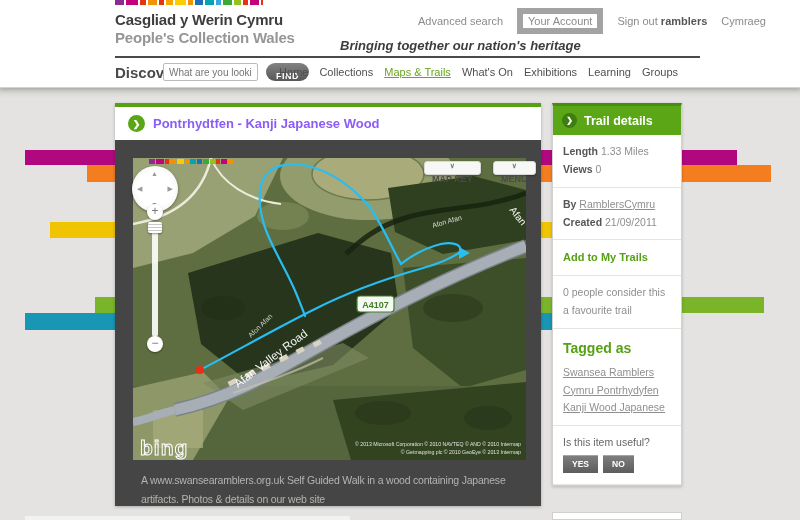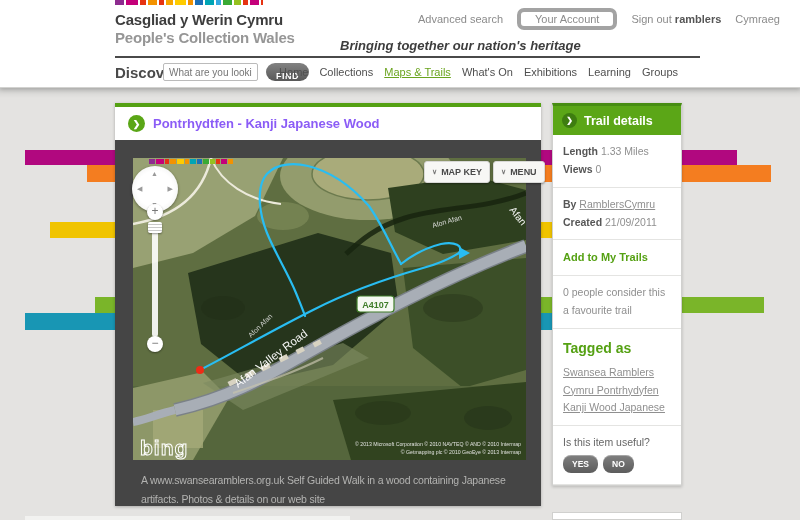--- a/index.html
+++ b/index.html
@@ -8,21 +8,21 @@
 
   
   #header { position:absolute; left:0; top:0; width:800px; height:88px; background:#ffffff; z-index:3;
             box-shadow:0 2px 4px rgba(0,0,0,.18); }
   #header-stripe { position:absolute; left:115px; top:0; width:148px; height:5px; overflow:hidden; white-space:nowrap; font-size:0; }
   #logo-welsh   { position:absolute; left:115px; top:11px; font-size:15px; font-weight:bold; color:#3d3d3d; letter-spacing:-0.2px; }
   #logo-english { position:absolute; left:115px; top:29px; font-size:15px; font-weight:bold; color:#969696; letter-spacing:-0.2px; }
   #top-links { position:absolute; left:418px; top:8px; display:flex; align-items:center; gap:14px;
                font-size:11px; color:#8b8b8b; white-space:nowrap; }
   #top-links a { color:#8b8b8b; text-decoration:none; cursor:pointer; }
-  #your-account-link { border:4px solid #a3a3a3; padding:1px 14px; border-radius:7px; }
+  #your-account-link { border:6px solid #a3a3a3; padding:1px 5px; border-radius:0; }
   #signout-user { font-weight:bold; color:#555; }
   #tagline { position:absolute; left:340px; top:38px; width:360px; text-align:left;
              font-size:13px; font-style:italic; font-weight:bold; color:#3d3d3d; }
   #header-rule { position:absolute; left:115px; top:56px; width:585px; height:0; border-top:2px solid #4a4a4a; }
 
   #discover-label { position:absolute; left:115px; top:64px; font-size:15px; font-weight:bold; color:#4a4a4a; }
   #search-input { position:absolute; left:163px; top:63px; width:95px; height:18px; border:1px solid #bbbbbb;
                   border-radius:2px; font-size:10px; color:#999; padding:0 5px; background:#fff; font-family:"Liberation Sans",sans-serif; }
   #find-button { position:absolute; left:266px; top:63px; height:18px; padding:8px 10px; border:none; border-radius:9px;
                  background:linear-gradient(#828282,#585858); color:#fff; font-size:9px; font-weight:bold;
@@ -68,42 +68,42 @@
   .cArrow.right { right:5px; top:19px; }
   #zoom-in  { position:absolute; left:32px; top:64px;  width:16px; height:16px; border-radius:50%; background:#fff;
               color:#777; font-size:12px; line-height:15px; text-align:center; z-index:5; cursor:pointer; box-shadow:0 1px 2px rgba(0,0,0,.4); }
   #zoom-track { position:absolute; left:37px; top:85px; width:6px; height:112px; background:rgba(255,255,255,.9);
                 border-radius:3px; z-index:5; cursor:pointer; }
   #zoom-handle { position:absolute; left:33px; top:82px; width:14px; height:11px; background:#fff; border-radius:2px;
                  z-index:6; cursor:grab; box-shadow:0 1px 2px rgba(0,0,0,.4);
                  background-image:repeating-linear-gradient(#fff 0 2px,#c9c9c9 2px 3px); }
   #zoom-out { position:absolute; left:32px; top:196px; width:16px; height:16px; border-radius:50%; background:#fff;
               color:#777; font-size:12px; line-height:14px; text-align:center; z-index:5; cursor:pointer; box-shadow:0 1px 2px rgba(0,0,0,.4); }
-  .map-btn { position:absolute; top:21px; height:22px; background:#f7f7f5; border:1px solid #d8d8d6; border-radius:3px;
+  .map-btn { position:absolute; top:21px; height:14px; background:#f7f7f5; border:1px solid #d8d8d6; border-radius:3px;
              font-size:9px; font-weight:bold; color:#4a4a4a; display:flex; align-items:center; gap:4px;
-             padding:0 7px; z-index:5; cursor:pointer; box-shadow:0 1px 2px rgba(0,0,0,.35); white-space:nowrap; }
+             padding:0 7px; z-index:5; cursor:pointer; box-shadow:0 1px 2px rgba(0,0,0,.35); white-space:nowrap;flex-direction:column; }
   #map-key-button { left:309px; }
   #menu-button { left:378px; }
   .chev { font-size:7px; color:#777; }
   #map-caption { position:absolute; left:26px; top:331px; width:392px; font-size:10.5px; color:#b3b3b1;
                  line-height:1.85; letter-spacing:-0.2px; }
 
   
   #sidebar { position:absolute; left:552px; top:103px; width:130px; z-index:2; background:#fff;
              border:1px solid #d0d0ce; border-top:3px solid #478d12; box-shadow:0 1px 3px rgba(0,0,0,.2); }
   #sidebar-header { height:29px; background:#5ba617; display:flex; align-items:center; gap:7px; padding-left:9px; }
   #sidebar-header .green-circle { background:#3e7d10; width:15px; height:15px; font-size:8px; }
   #sidebar-title { color:#fff; font-size:12.5px; font-weight:bold; }
   .sb-section { padding:8px 10px; border-bottom:1px solid #e4e4e2; font-size:10.5px; color:#8f8f8f; line-height:1.7; }
   .sb-label { color:#565656; font-weight:bold; }
   .sb-link { color:#8f8f8f; text-decoration:underline; cursor:pointer; }
   .sb-green-link { color:#55a113; font-weight:bold; font-size:11px; text-decoration:none; cursor:pointer; display:inline-block; }
   #tagged-title { color:#55a113; font-weight:bold; font-size:14px; margin-bottom:3px; }
   #useful-q { color:#666; }
-  .gray-btn { border:none; border-radius:8px; background:linear-gradient(#808080,#5c5c5c); color:#fff;
+  .gray-btn { border:none; border-radius:0; background:linear-gradient(#808080,#5c5c5c); color:#fff;
               font-size:8.5px; font-weight:bold; padding:4px 9px; margin:3px 5px 3px 0; cursor:pointer;
               font-family:"Liberation Sans",sans-serif; box-shadow:inset 0 1px 0 rgba(255,255,255,.3); }
 
   
   #next-left  { position:absolute; left:25px; top:516px; width:325px; height:4px; background:#f2f2f0; z-index:2; }
   #next-right { position:absolute; left:552px; top:512px; width:130px; height:8px; background:#fff;
                 border:1px solid #d0d0ce; z-index:2; }
 </style>
 </head>
 <body>

